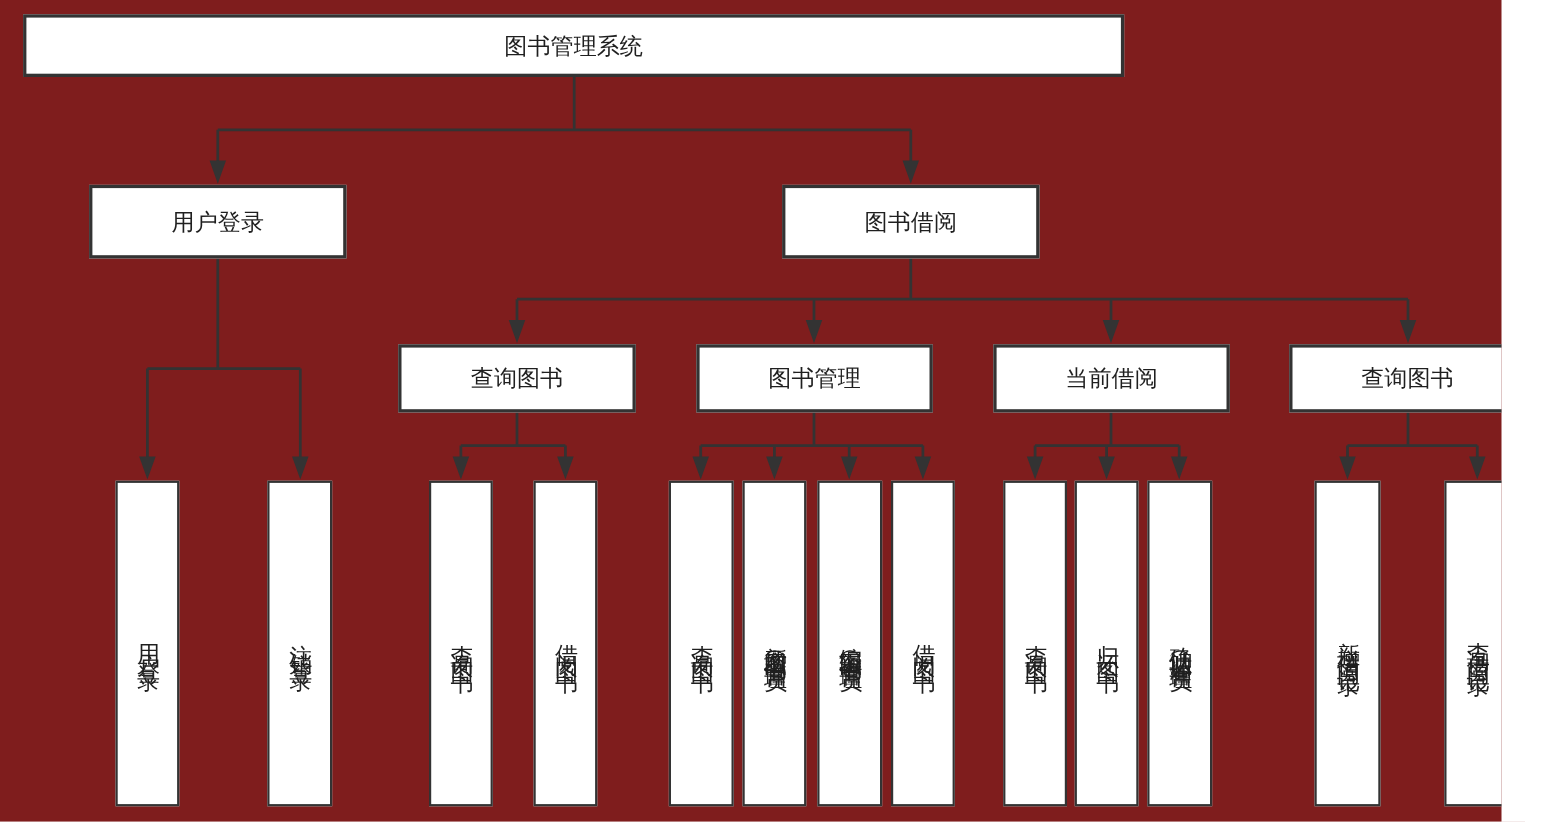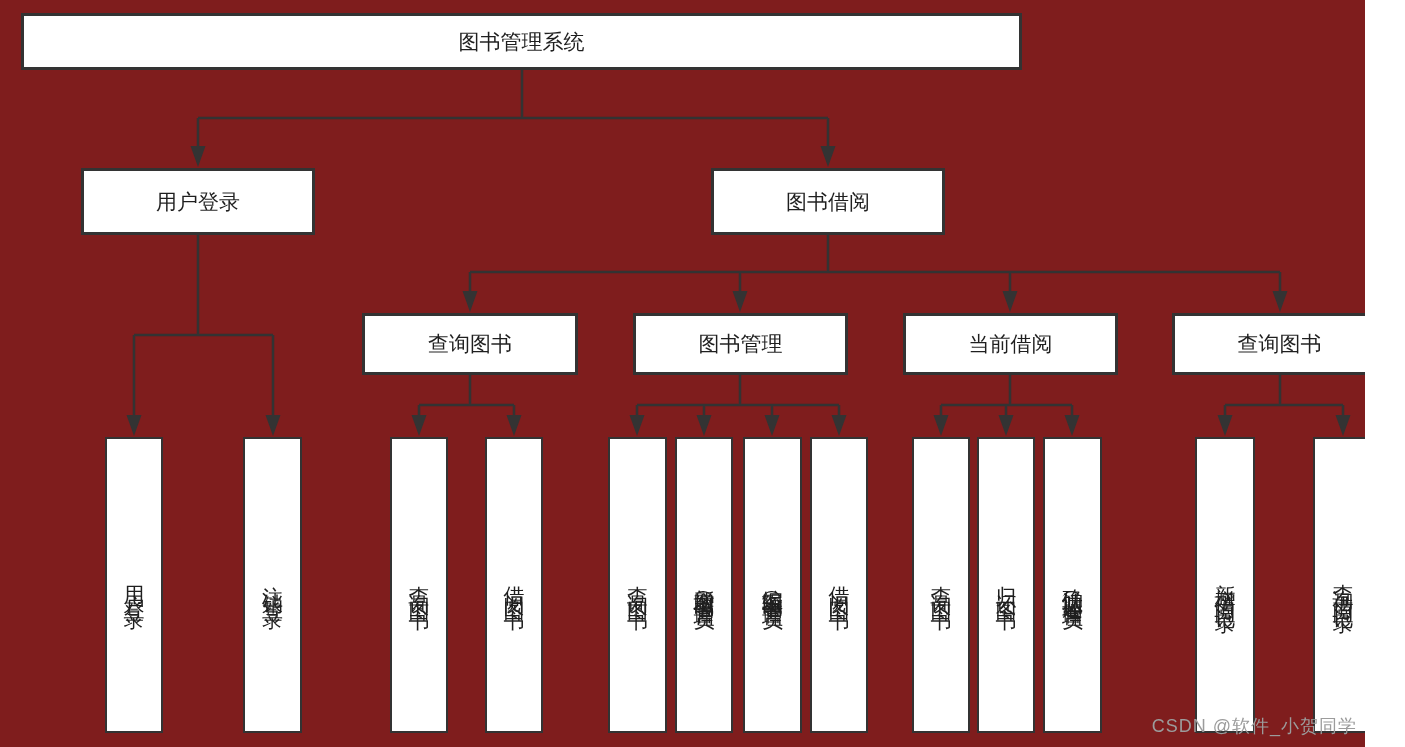--- a/index.html
+++ b/index.html
@@ -142,14 +142,13 @@
     <span>确认归还（管理员）</span>
   </div>
 
   <div class="node v ls-m" style="left:1195px;top:437px;width:60px;height:296px">
     <span>新增借阅记录</span>
   </div>
   <div class="node v ls-m" style="left:1313px;top:437px;width:60px;height:296px">
     <span>查询借阅记录</span>
   </div>
 
-  <div id="watermark">CSDN @软件_小贺同学</div>
 </div>
 
 </body></html>

